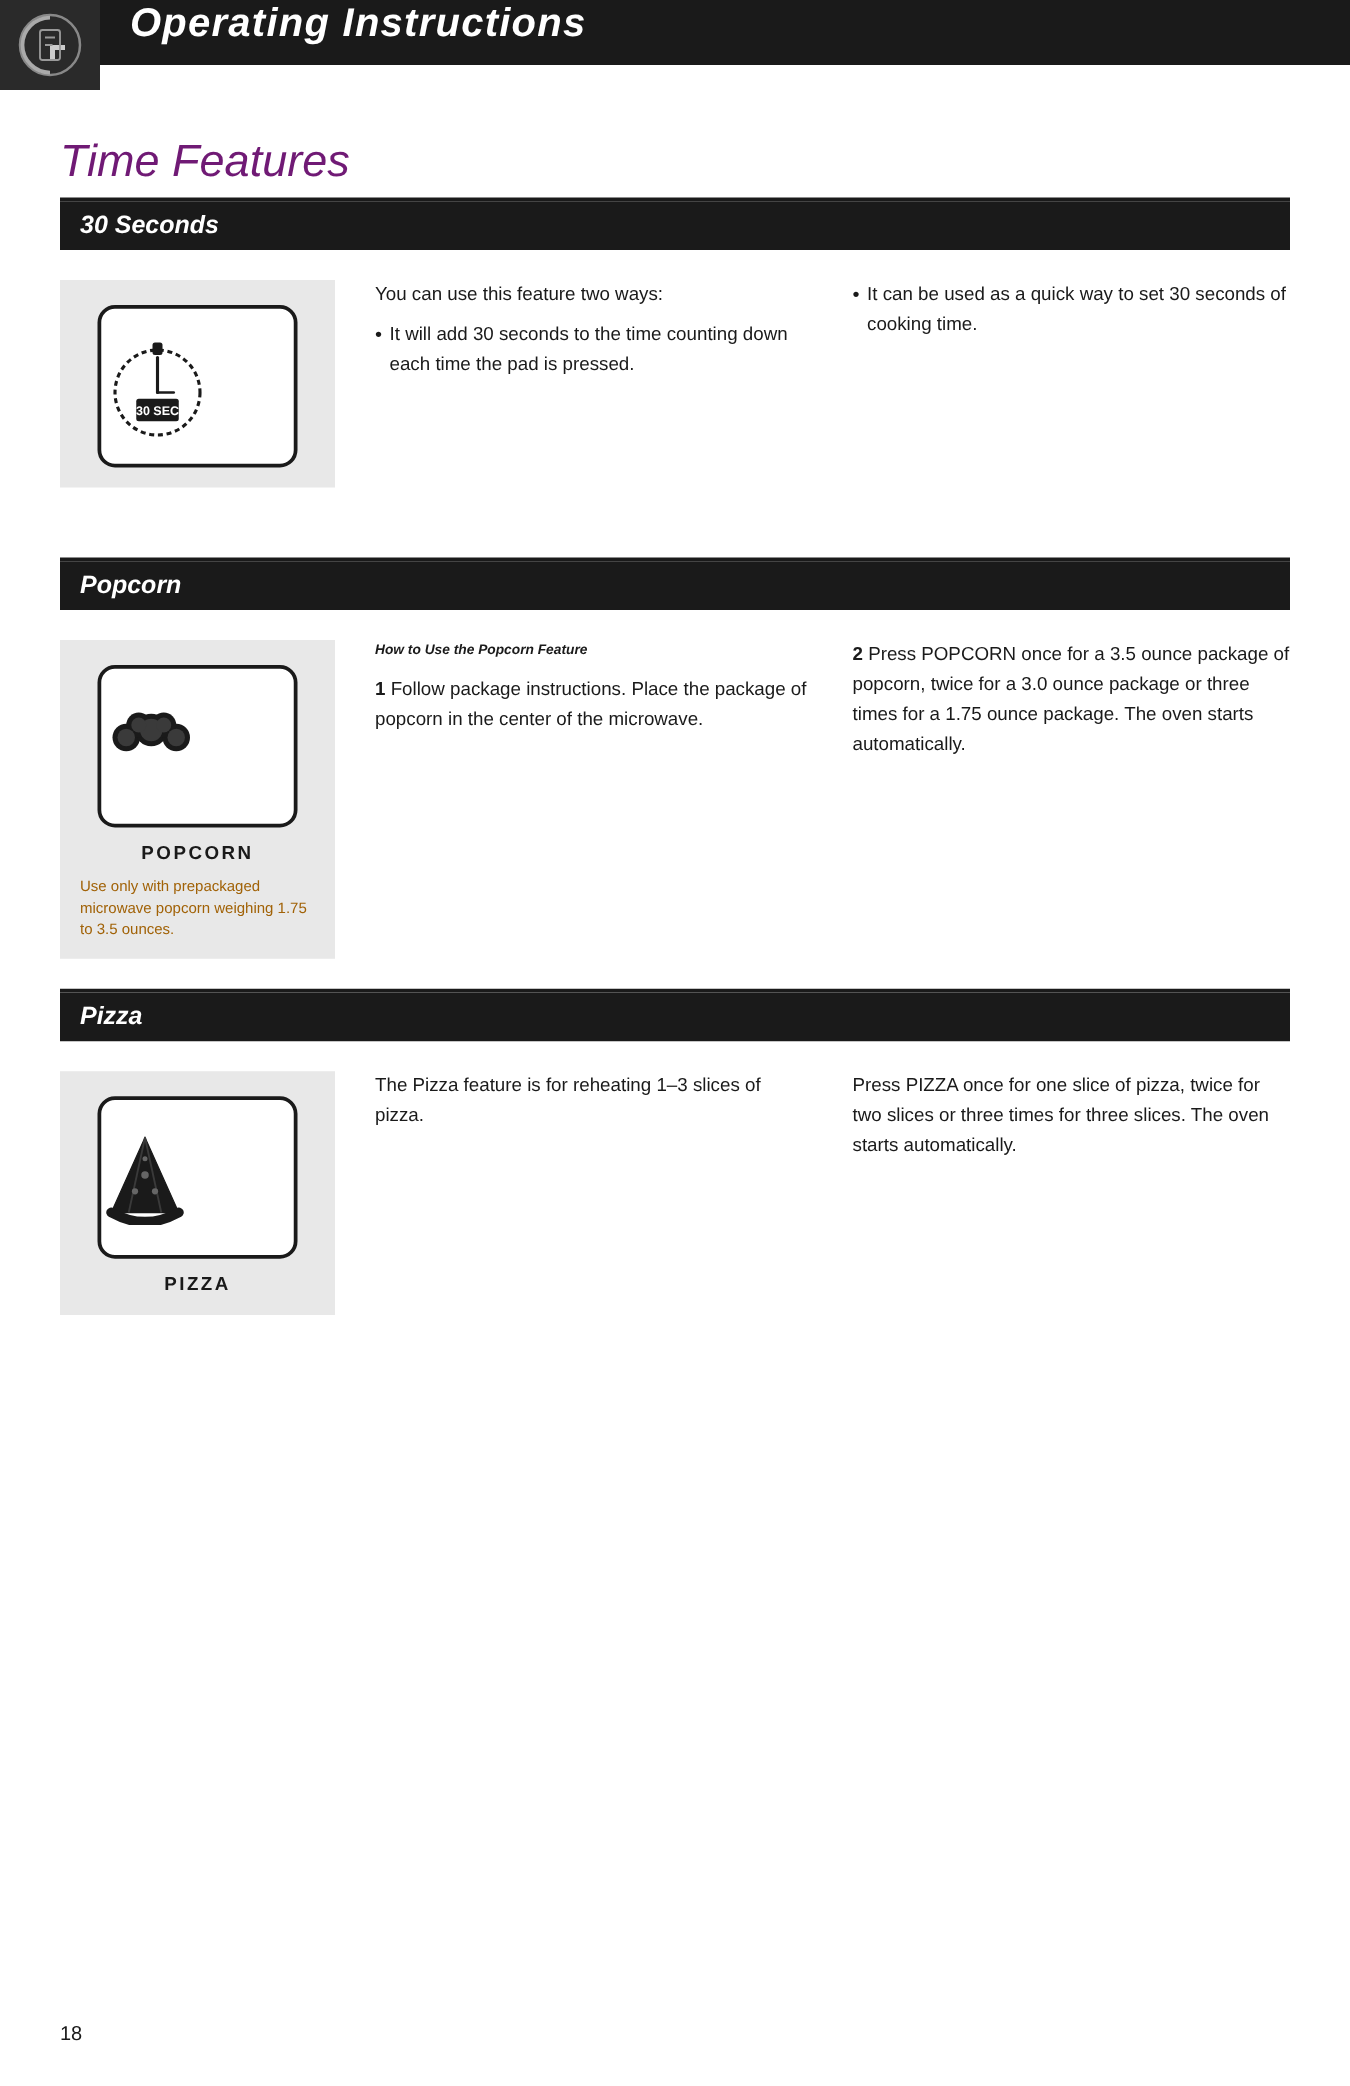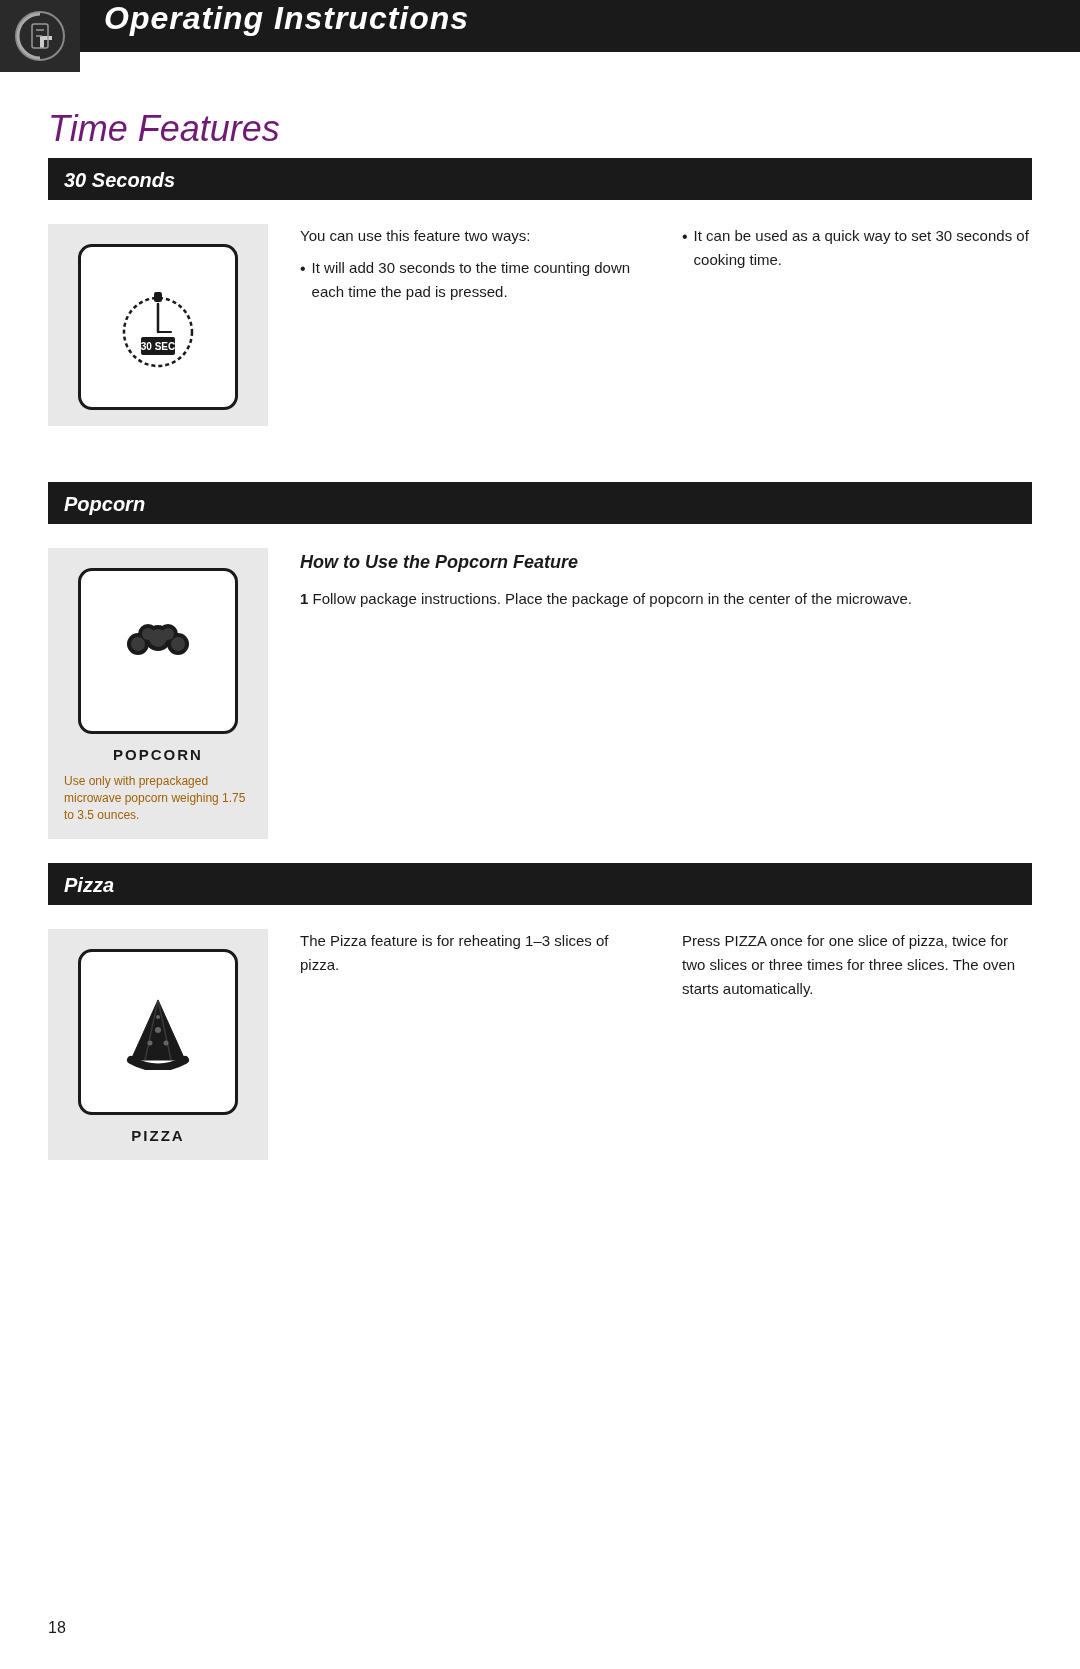--- a/index.html
+++ b/index.html
@@ -90,26 +90,25 @@
       display: flex;
       flex-direction: column;
       align-items: center;
       justify-content: flex-start;
       padding: 20px 16px 16px 16px;
       margin-right: 32px;
     }
 
     .device-icon-container {
       width: 160px;
-      height: 166px;
+      height: 130px;
       border: 3px solid #1a1a1a;
       border-radius: 14px;
       display: flex;
       align-items: center;
-      justify-content: center;
       background: #ffffff;
       position: relative;
     }
 
     .device-label {
       font-size: 15px;
       font-weight: bold;
       letter-spacing: 2px;
       margin-top: 12px;
       color: #1a1a1a;
@@ -153,21 +152,21 @@
       margin-bottom: 6px;
     }
 
     .bullet-dot {
       margin-right: 6px;
       font-size: 16px;
       line-height: 1.6;
     }
 
     .how-to-title {
-      font-size: 18px;
+      font-size: 11px;
       font-weight: bold;
       font-style: italic;
       margin-bottom: 10px;
       color: #1a1a1a;
     }
 
     .step-item {
       margin-bottom: 10px;
       font-size: 15px;
       line-height: 1.6;
@@ -310,20 +309,26 @@
       <div class="text-content">
         <div class="text-col">
           <div class="how-to-title">
             <span>How to Use the Popcorn Feature</span>
           </div>
           <div class="step-item">
             <span class="step-num">1</span>
             <span> </span><span>Follow package instructions. Place the package of popcorn in the center of the microwave.</span>
           </div>
         </div>
+        <div class="text-col">
+          <div class="step-item">
+            <span class="step-num">2</span>
+            <span> </span><span>Press POPCORN once for a 3.5 ounce package of popcorn, twice for a 3.0 ounce package or three times for a 1.75 ounce package. The oven starts automatically.</span>
+          </div>
+        </div>
       </div>
     </div>
 
     <hr class="divider">
 
     <div class="feature-bar">
       <span>Pizza</span>
     </div>
 
     <div class="feature-content">

